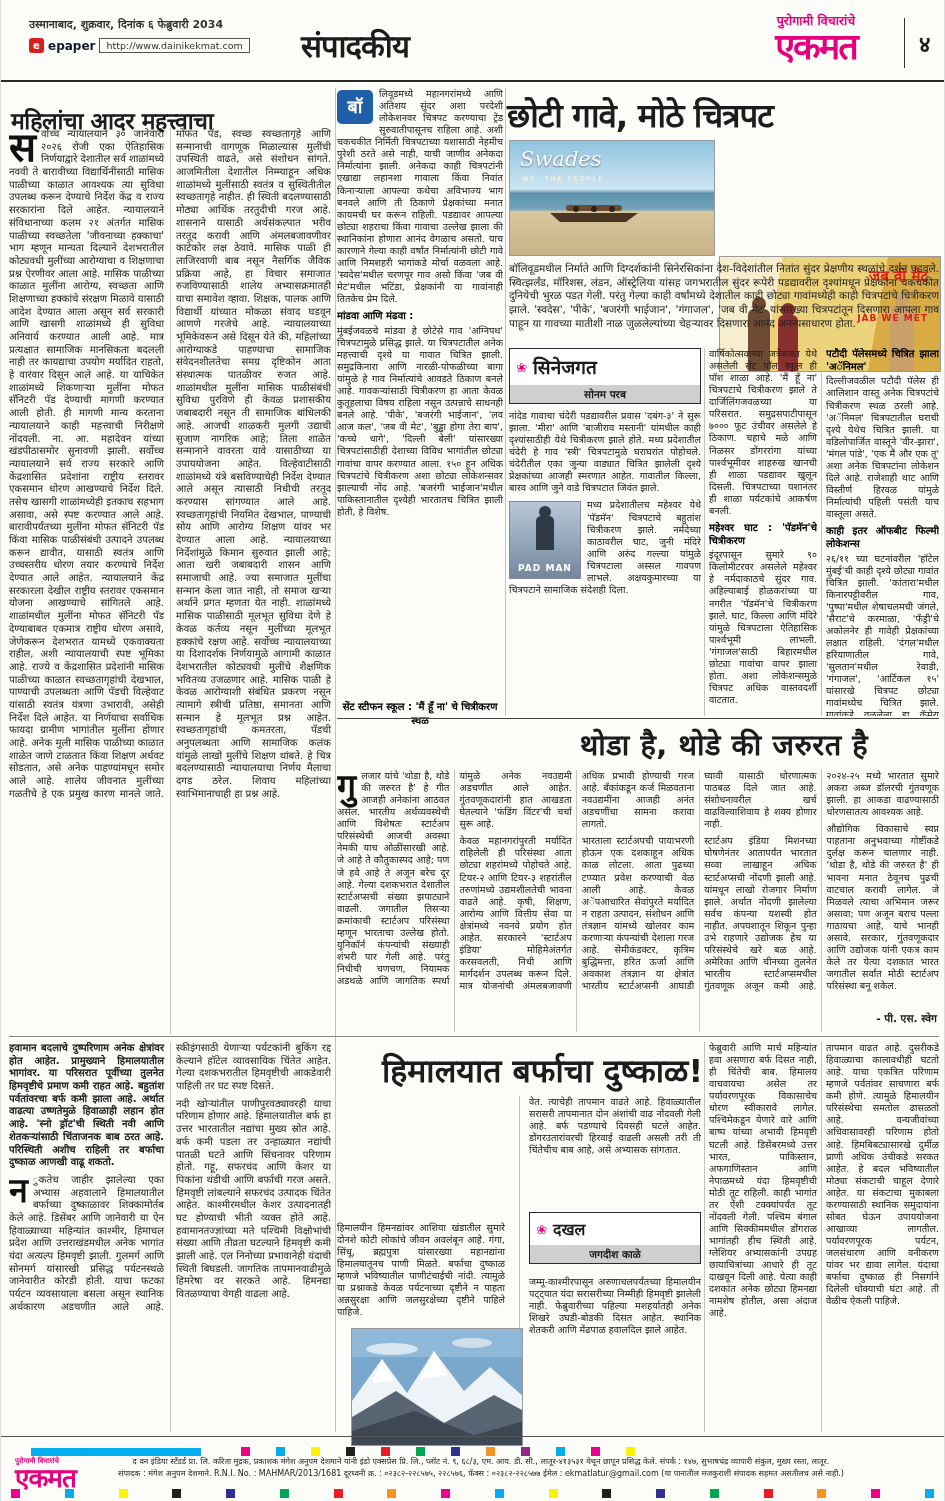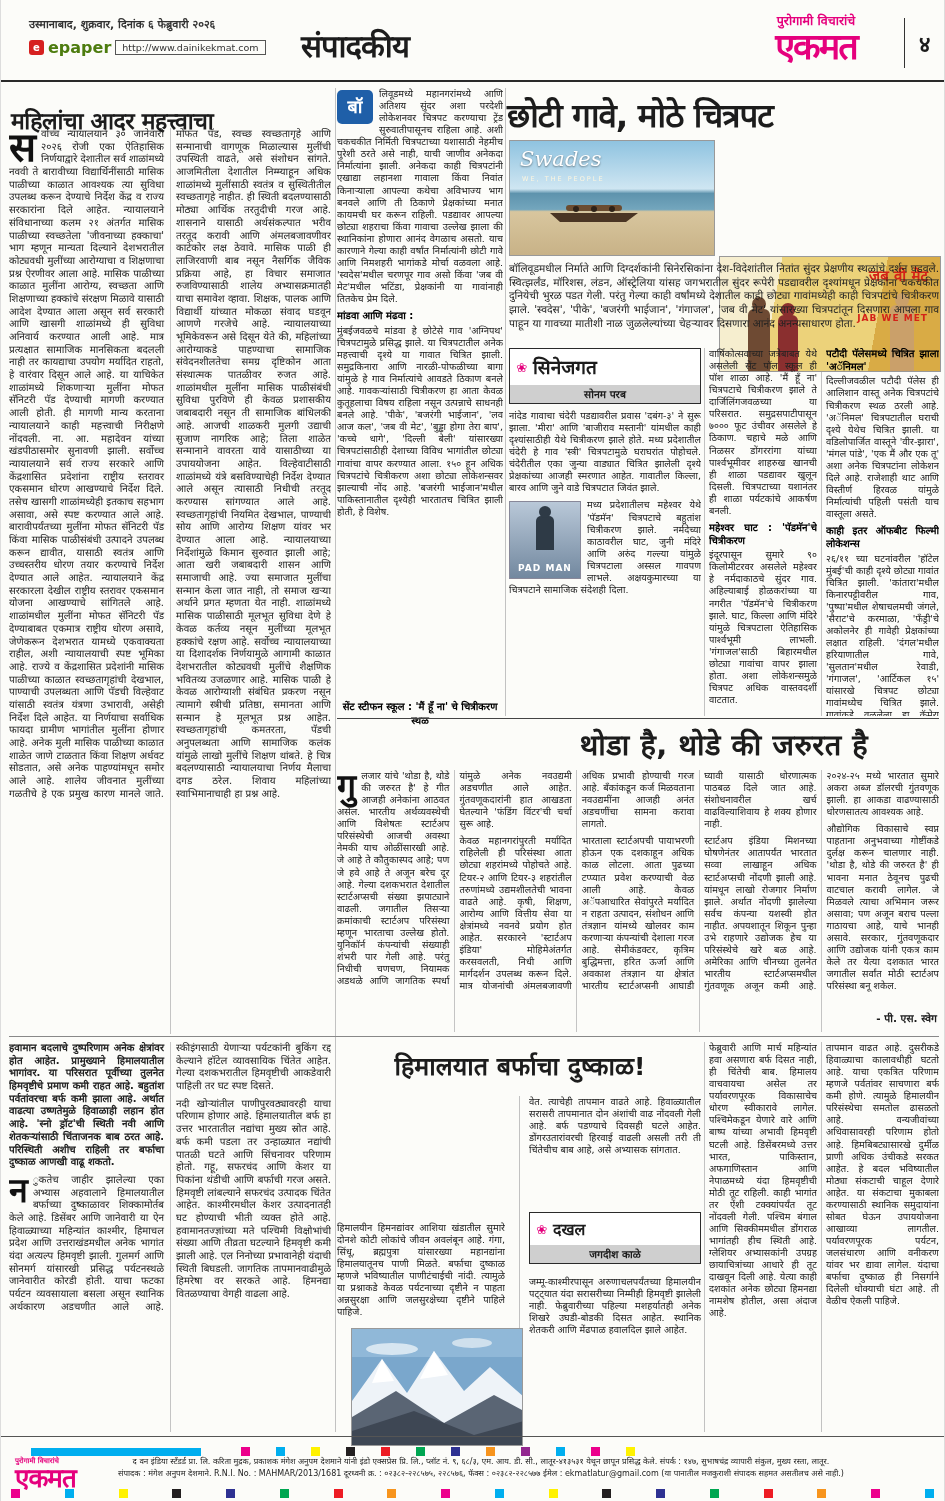--- a/index.html
+++ b/index.html
@@ -14,33 +14,33 @@
   .body-text p { margin-bottom:5px; }
   .lg { font-size:10px; }
   .vline { position:absolute; width:1px; background:#c2c2c2; }
   .hline { position:absolute; height:1px; background:#444; }
 
   
   .date-line { font-size:11px; font-weight:bold; color:#333; }
   .epaper-row { display:flex; align-items:center; gap:4px; margin-top:7px; }
   .epaper-ico { width:15px; height:15px; background:#d62020; color:#fff; font-size:10px; font-weight:bold;
     display:flex; align-items:center; justify-content:center; border-radius:3px; }
-  .epaper-word { font-size:16px; font-weight:bold; color:#4d7c0f; }
+  .epaper-word { font-size:12px; font-weight:bold; color:#0f172a; }
   .url-box { border:1px solid #555; font-size:9.5px; padding:1px 6px; color:#333; }
   .section-title { font-size:31px; font-weight:bold; letter-spacing:-1px; }
   .masthead { text-align:center; }
   .masthead .tag { color:var(--brand,#e5007d); font-size:12.5px; font-weight:bold; }
   .masthead .brand { color:var(--brand,#e5007d); font-size:36px; font-weight:bold; letter-spacing:-2px; line-height:1; }
   .pageno { font-size:22px; font-weight:bold; border-left:1.5px solid #333; padding:10px 0 10px 14px; }
 
   
   .h-women { font-size:23px; font-weight:bold; letter-spacing:-0.5px;margin-top:12px; }
   .h-cinema { font-size:33px; font-weight:bold; letter-spacing:-1px; }
   .h-startup { font-size:29px; font-weight:bold; text-align:center; letter-spacing:0.5px; }
-  .h-him { font-size:25px; font-weight:bold; text-align:center; }
+  .h-him { font-size:32px; font-weight:bold; text-align:right; }
 
   .two-col { column-count:2; column-gap:12px; column-rule:1px solid #c4c4c4; }
   .five-col { column-count:5; column-gap:10px; column-rule:1px solid #c4c4c4; }
 
   .dropcap { float:left; font-weight:bold; font-size:40px; line-height:0.8; padding:3px 5px 0 0; color:#111; }
   .dropcap-badge { float:left; width:36px; height:34px; background:#1f5fa8; color:#fff; font-size:18px; font-weight:bold;
     display:flex; align-items:center; justify-content:center; border-radius:5px; margin:2px 6px 2px 0; }
   .subhead { font-weight:bold; font-size:10px; color:#000; margin:5px 0 2px; }
   .subhead.center { text-align:center; }
   .byline { font-weight:bold; font-size:10.5px; text-align:right; background:#fcfcf9; padding:3px 2px; }
@@ -81,21 +81,21 @@
   .csq { display:inline-block; width:9px; height:9px; margin-right:26px; vertical-align:middle; }
   .csq-tight .csq { margin-right:7px; }
   .cyan-bar { display:inline-block; width:170px; height:8px; background:#00aeef; vertical-align:middle; margin-right:40px; }
 </style>
 </head>
 <body>
 
 <div class="page">
 
   <div class="abs" style="left:28px; top:16px;">
-    <div class="date-line">उस्मानाबाद, शुक्रवार, दिनांक ६ फेब्रुवारी २०२६</div>
+    <div class="date-line">उस्मानाबाद, शुक्रवार, दिनांक ६ फेब्रुवारी 2034</div>
     <div class="epaper-row">
       <span class="epaper-ico">e</span>
       <span class="epaper-word">epaper</span>
       <span class="url-box">http://www.dainikekmat.com</span>
     </div>
   </div>
 
   <div class="abs section-title" style="left:300px; top:24px; width:260px; text-align:left;">संपादकीय</div>
 
   <div class="abs masthead" style="left:735px; top:12px; width:160px;">

